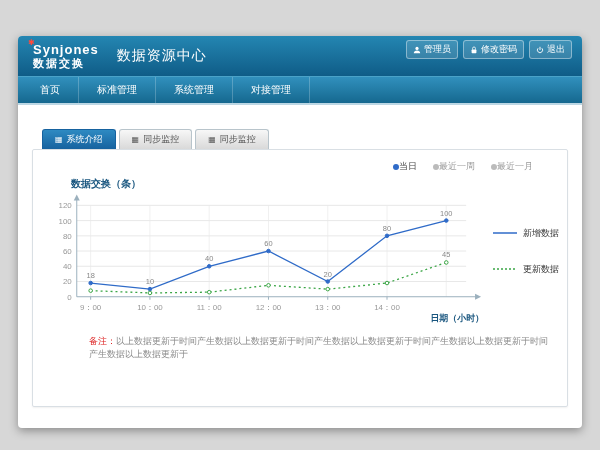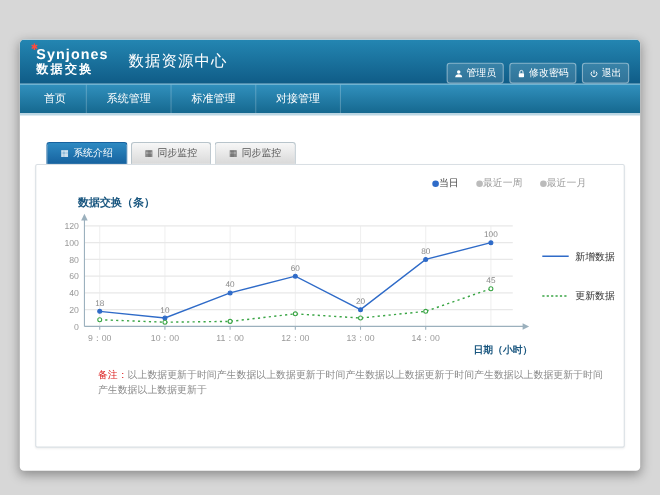--- a/index.html
+++ b/index.html
@@ -5,21 +5,21 @@
   html,body{margin:0;padding:0;}
   body{width:600px;height:450px;background:#d7d7d7;font-family:"Liberation Sans","DejaVu Sans",sans-serif;position:relative;overflow:hidden;}
   .card{position:absolute;left:18px;top:36px;width:564px;height:392px;background:#fff;border-radius:4px;box-shadow:0 3px 10px rgba(0,0,0,.35);overflow:hidden;}
   
   .header{height:40px;background:linear-gradient(#2486b2,#0f5c87);display:flex;align-items:center;padding:0 10px;position:relative;}
   .logo{display:flex;flex-direction:column;line-height:1;margin-right:12px;position:relative;padding-left:5px;}
   .logo-star{color:#ff4a3c;font-size:8px;position:absolute;top:-4px;left:0;}
   .logo-name{color:#fff;font-weight:bold;font-size:13px;letter-spacing:1px;}
   .logo-sub{color:#fff;font-weight:bold;font-size:11px;letter-spacing:2px;margin-top:2px;}
   .app-title{color:#fff;font-size:14px;margin-left:6px;letter-spacing:1px;}
-  .header-right{position:absolute;right:10px;top:21px;display:flex;gap:5px;}
+  .header-right{position:absolute;right:10px;top:4px;display:flex;gap:5px;}
   .hbtn{display:flex;align-items:center;gap:3px;background:rgba(255,255,255,.14);border:1px solid rgba(255,255,255,.4);border-radius:3px;color:#fff;font-size:9px;padding:2px 6px;cursor:pointer;white-space:nowrap;}
   .hbtn svg{width:8px;height:8px;display:block;}
   
   .nav{height:26px;background:linear-gradient(#3190bd,#15688f);border-top:1px solid #4aa2c8;border-bottom:2px solid #bcd7e4;display:flex;align-items:stretch;padding-left:4px;}
   .nav-item{color:#fff;font-size:10px;display:flex;align-items:center;padding:0 18px;border-right:1px solid rgba(255,255,255,.22);cursor:pointer;}
   
   .content{padding:24px 14px 0;}
   .tabs{display:flex;gap:3px;padding-left:10px;}
   .tab{display:flex;align-items:center;gap:4px;font-size:9px;padding:3px 12px;border:1px solid #b8c4cb;border-bottom:none;border-radius:3px 3px 0 0;background:linear-gradient(#f7f7f7,#d9d9d9);color:#555;cursor:pointer;}
   .tab.active{background:linear-gradient(#2e8ac2,#16629f);color:#fff;border-color:#16629f;}
@@ -69,22 +69,22 @@
             <path d="M5 1v4" stroke="#fff" stroke-width="1.2" fill="none"></path>
             <path d="M2.6 2.8a3.3 3.3 0 104.8 0" fill="none" stroke="#fff" stroke-width="1.1"></path>
           </svg>
         <span>退出</span>
       </div>
     </div>
   </div>
 
   <div class="nav">
       <div class="nav-item">首页</div>
+      <div class="nav-item">标准管理</div>
       <div class="nav-item">系统管理</div>
-      <div class="nav-item">标准管理</div>
       <div class="nav-item">对接管理</div>
     </div>
 
   <div class="content">
     <div class="tabs">
         <div class="tab active">
           <span class="ticon">▦</span>
           <span>系统介绍</span>
         </div>
         <div class="tab">

